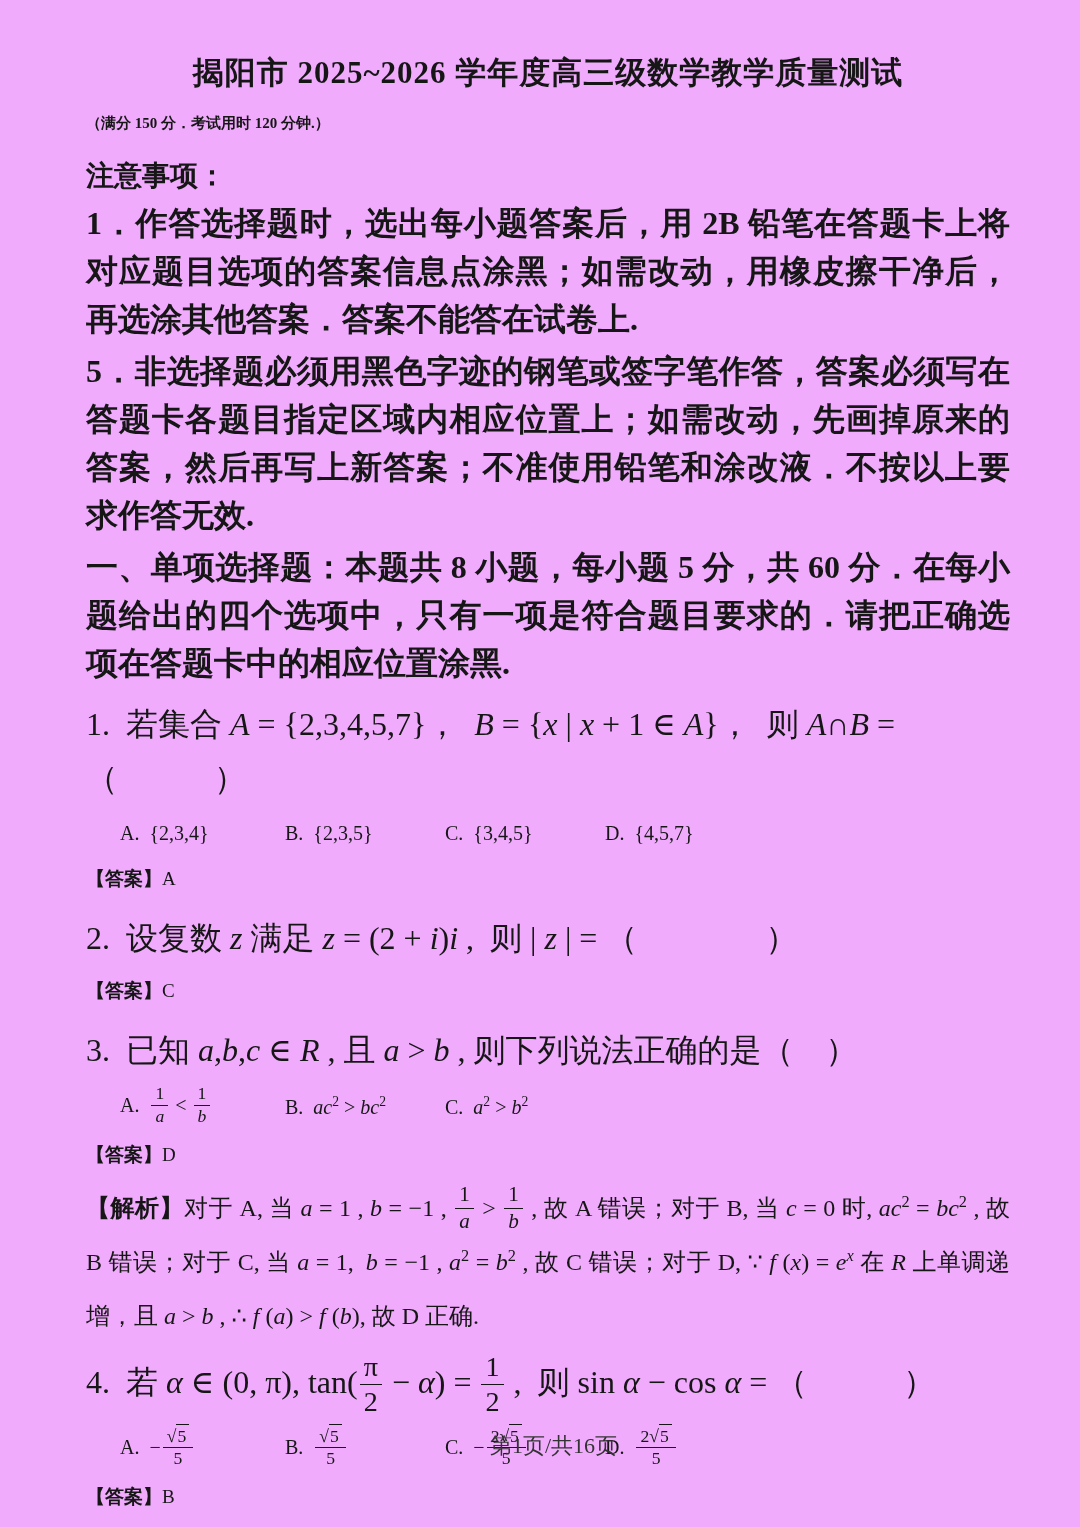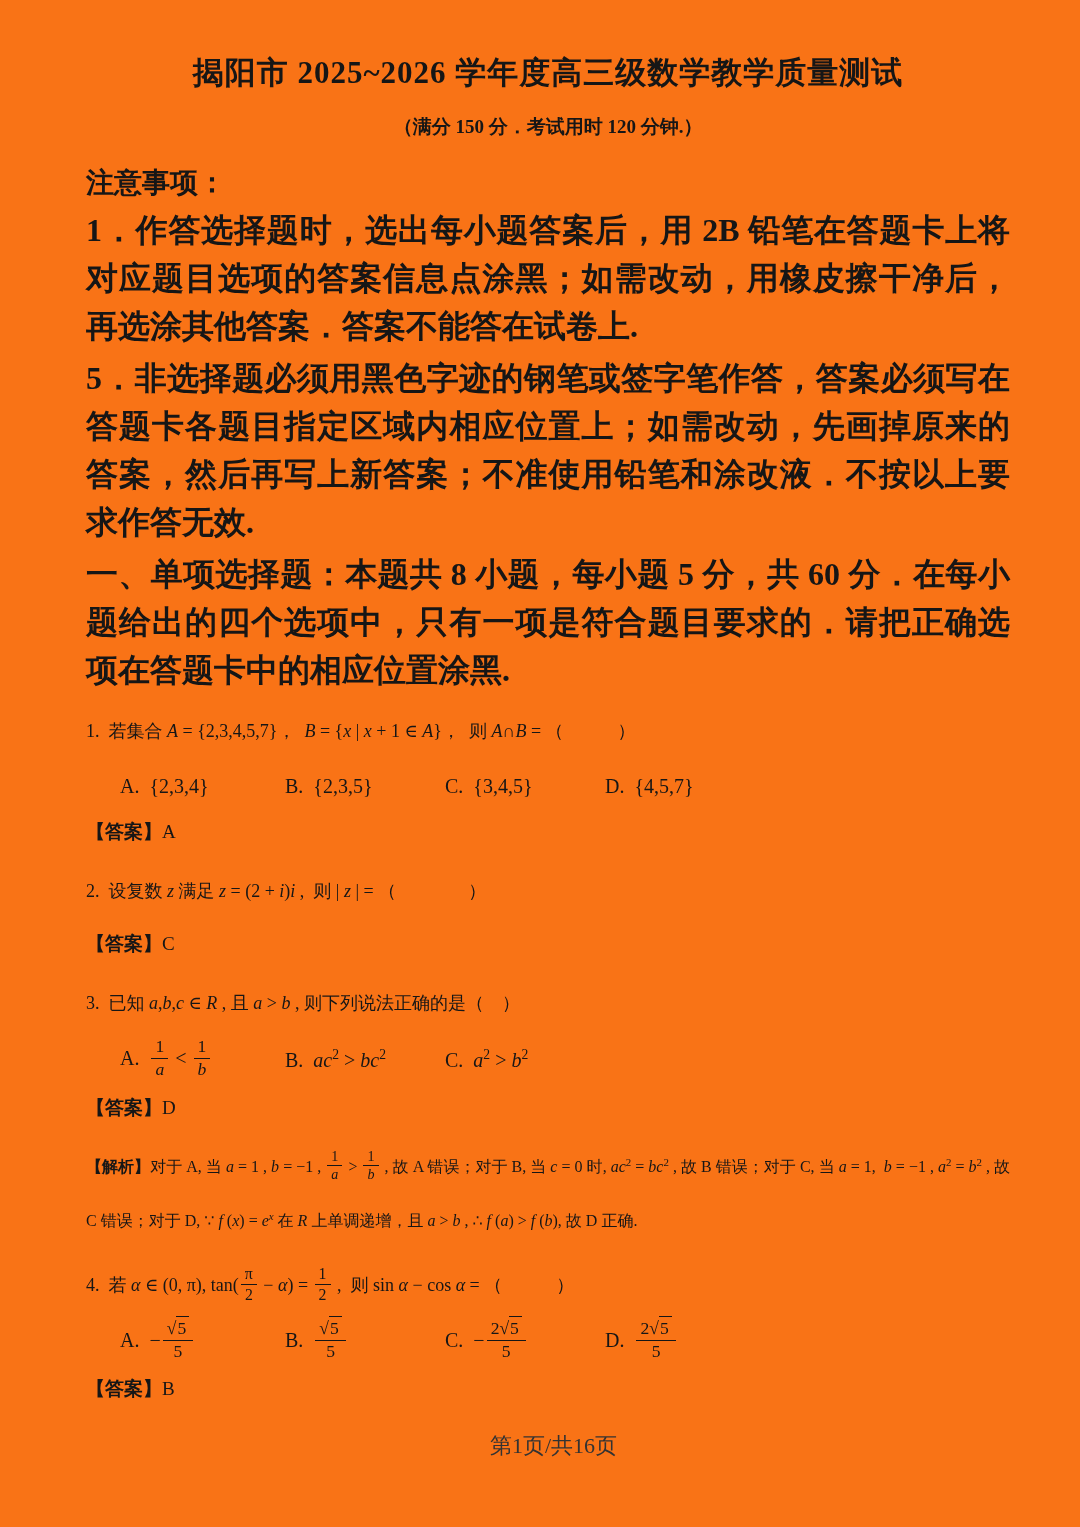--- a/index.html
+++ b/index.html
@@ -1,36 +1,36 @@
 <!DOCTYPE html>
 <html><head>
 <meta charset="utf-8">
 <style>
   * { margin:0; padding:0; box-sizing:border-box; }
   html,body { background:#e9e9e9; }
   .page{
     width:1080px; height:1527px; margin:0 auto; position:relative;
-    background:#f97316; color:#161616; overflow:hidden;
+    background:#f0abfc; color:#161616; overflow:hidden;
     font-family:"Liberation Serif","DejaVu Serif",serif;
     padding:52px 70px 0 86px;
   }
   .title{ text-align:center; font-size:31px; font-weight:bold; letter-spacing:1px; }
-  .subtitle{ text-align:center; font-size:19px; font-weight:bold; margin-top:20px; }
+  .subtitle{ font-size:15px; font-weight:bold; margin-top:20px; }
   .notice-h{ font-size:28px; font-weight:bold; margin-top:24px; }
   .para{ font-size:32px; line-height:48px; text-align:justify; margin-top:4px; }
   .bold{ font-weight:bold; }
   .question{ margin-top:10px; }
-  .stem{ font-size:18px; line-height:54px; }
+  .stem{ font-size:32px; line-height:54px; }
   .options{
     display:grid; grid-template-columns:165px 160px 160px auto;
     padding-left:34px; font-size:20px; line-height:40px;
     margin:8px 0 4px; align-items:center;
   }
   .answer{ font-size:19px; line-height:44px; margin-top:4px; }
-  .analysis{ font-size:16px; line-height:54px; text-align:justify; margin-top:10px; }
+  .analysis{ font-size:24px; line-height:54px; text-align:justify; margin-top:4px; }
   .footer{
     position:absolute; left:0; right:0; bottom:66px;
     text-align:center; font-size:22px; color:#333;padding-left:27px;
   }
   
   i{ font-style:italic; font-family:"Liberation Serif","DejaVu Serif",serif; }
   sup{ font-size:0.68em; vertical-align:super; line-height:0; }
   .fr{ display:inline-block; vertical-align:middle; text-align:center;
        line-height:1.12; font-size:0.88em; margin:0 2px; position:relative; top:-2px; }
   .fr .nu{ display:block; border-bottom:1.6px solid currentColor; padding:0 4px 1px; }

